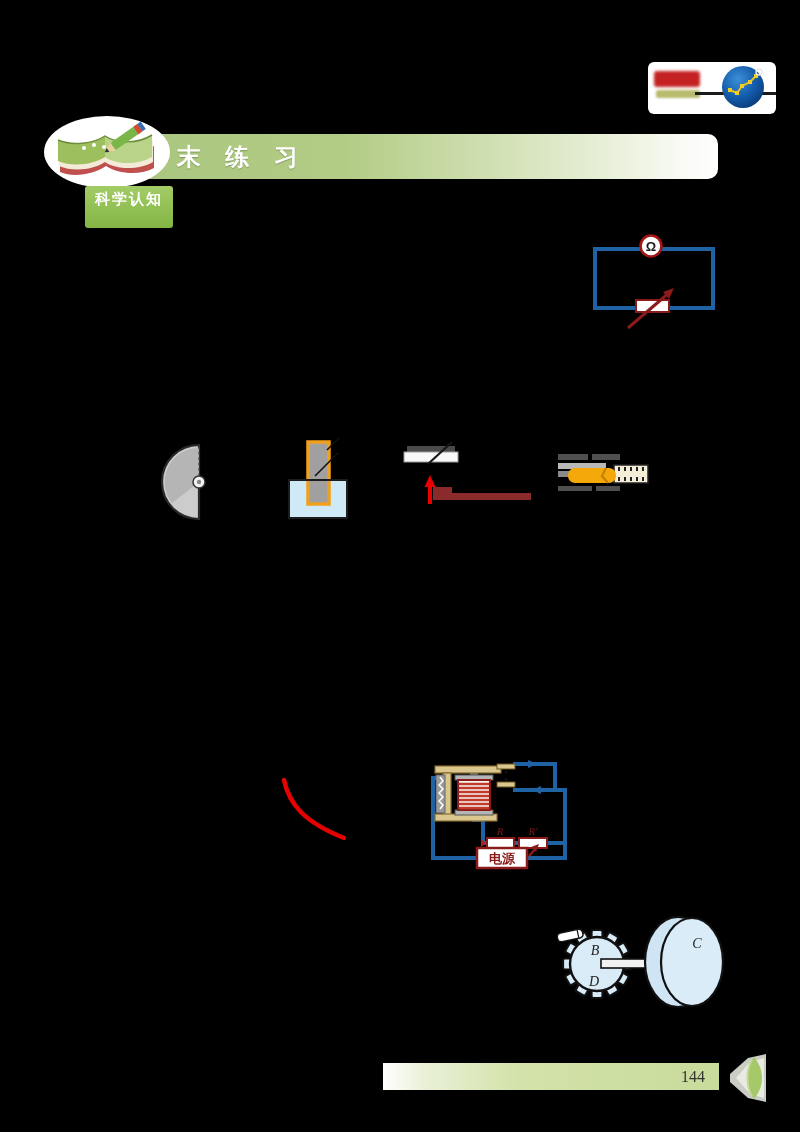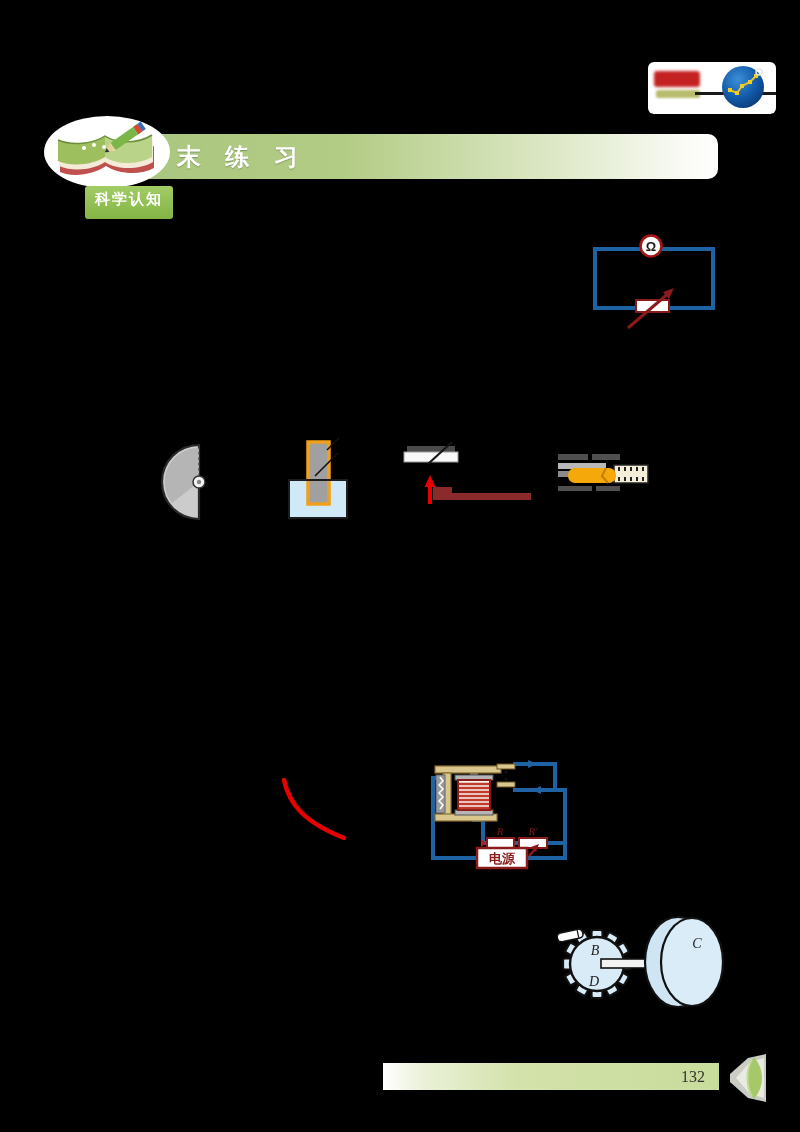--- a/index.html
+++ b/index.html
@@ -16,21 +16,21 @@
   .logo .rule{position:absolute;left:47px;top:30px;width:81px;height:3px;background:#1a1a1a;}
   .logo svg{position:absolute;left:72px;top:2px;}
 
   
   .banner{left:100px;top:134px;width:618px;height:45px;border-radius:4px 10px 10px 4px;
           background:linear-gradient(to right,#a9c57d 0%,#b3cc85 40%,#e3ecd0 78%,#fbfcf8 96%,#ffffff 100%);}
   .banner-title{position:absolute;left:28px;top:0;line-height:45px;color:#fff;font-weight:bold;
           font-size:24px;letter-spacing:9px;text-shadow:0 1px 1px rgba(90,110,60,.5);}
   .blob{left:44px;top:116px;width:126px;height:72px;background:#fff;border-radius:50%;}
   .blob svg{position:absolute;left:6px;top:4px;}
-  .tag{left:85px;top:186px;width:88px;height:33px;border-radius:3px;text-align:center;
+  .tag{left:85px;top:186px;width:88px;height:42px;border-radius:3px;text-align:center;
        background:linear-gradient(#a2cc66,#84b544);color:#fff;font-weight:bold;
        font-size:15px;line-height:26px;letter-spacing:2px;}
 
   
   .footbar{left:383px;top:1063px;width:336px;height:27px;
        background:linear-gradient(to right,#ffffff 0%,#eaf1d8 12%,#d3e2aa 40%,#c8dc9b 100%);}
   .pagenum{position:absolute;right:14px;top:0;line-height:27px;color:#333;
        font-family:"Liberation Serif",serif;font-size:16px;}
   .curlicon{left:724px;top:1052px;width:44px;height:52px;}
 </style>
@@ -223,21 +223,21 @@
     </g>
     <rect x="56" y="54" width="56" height="9" fill="#f2f2f2" stroke="#111" stroke-width="1.6"></rect>
     <ellipse cx="133" cy="57" rx="33" ry="45" fill="#cfe5f4" stroke="#111" stroke-width="2.2"></ellipse>
     <ellipse cx="147" cy="57" rx="31" ry="44" fill="#daecf8" stroke="#111" stroke-width="2.2"></ellipse>
     <text x="50" y="50" text-anchor="middle" font-family="Liberation Serif,serif" font-style="italic" font-size="14" fill="#222">B</text>
     <text x="49" y="81" text-anchor="middle" font-family="Liberation Serif,serif" font-style="italic" font-size="14" fill="#222">D</text>
     <text x="152" y="43" text-anchor="middle" font-family="Liberation Serif,serif" font-style="italic" font-size="14" fill="#222">C</text>
   </svg>
 
   <div class="abs footbar">
-    <span class="pagenum">132</span>
+    <span class="pagenum">144</span>
   </div>
   <svg class="abs curlicon" width="44" height="52" viewBox="0 0 44 52">
     <path d="M42,2 L42,50 L24,46 L6,30 L6,22 L24,6 Z" fill="#c9cdc3"></path>
     <path d="M40,6 L40,46 L26,42 L12,26 L26,10 Z" fill="#e9ebe3"></path>
     <path d="M30,5 C21,16 21,36 30,47 C36,40 38,32 38,26 C38,18 35,11 30,5 Z" fill="#a5c969"></path>
     <path d="M28,8 C22,17 22,34 28,44" fill="none" stroke="#c2da96" stroke-width="2"></path>
   </svg>
 
 </div>
 

